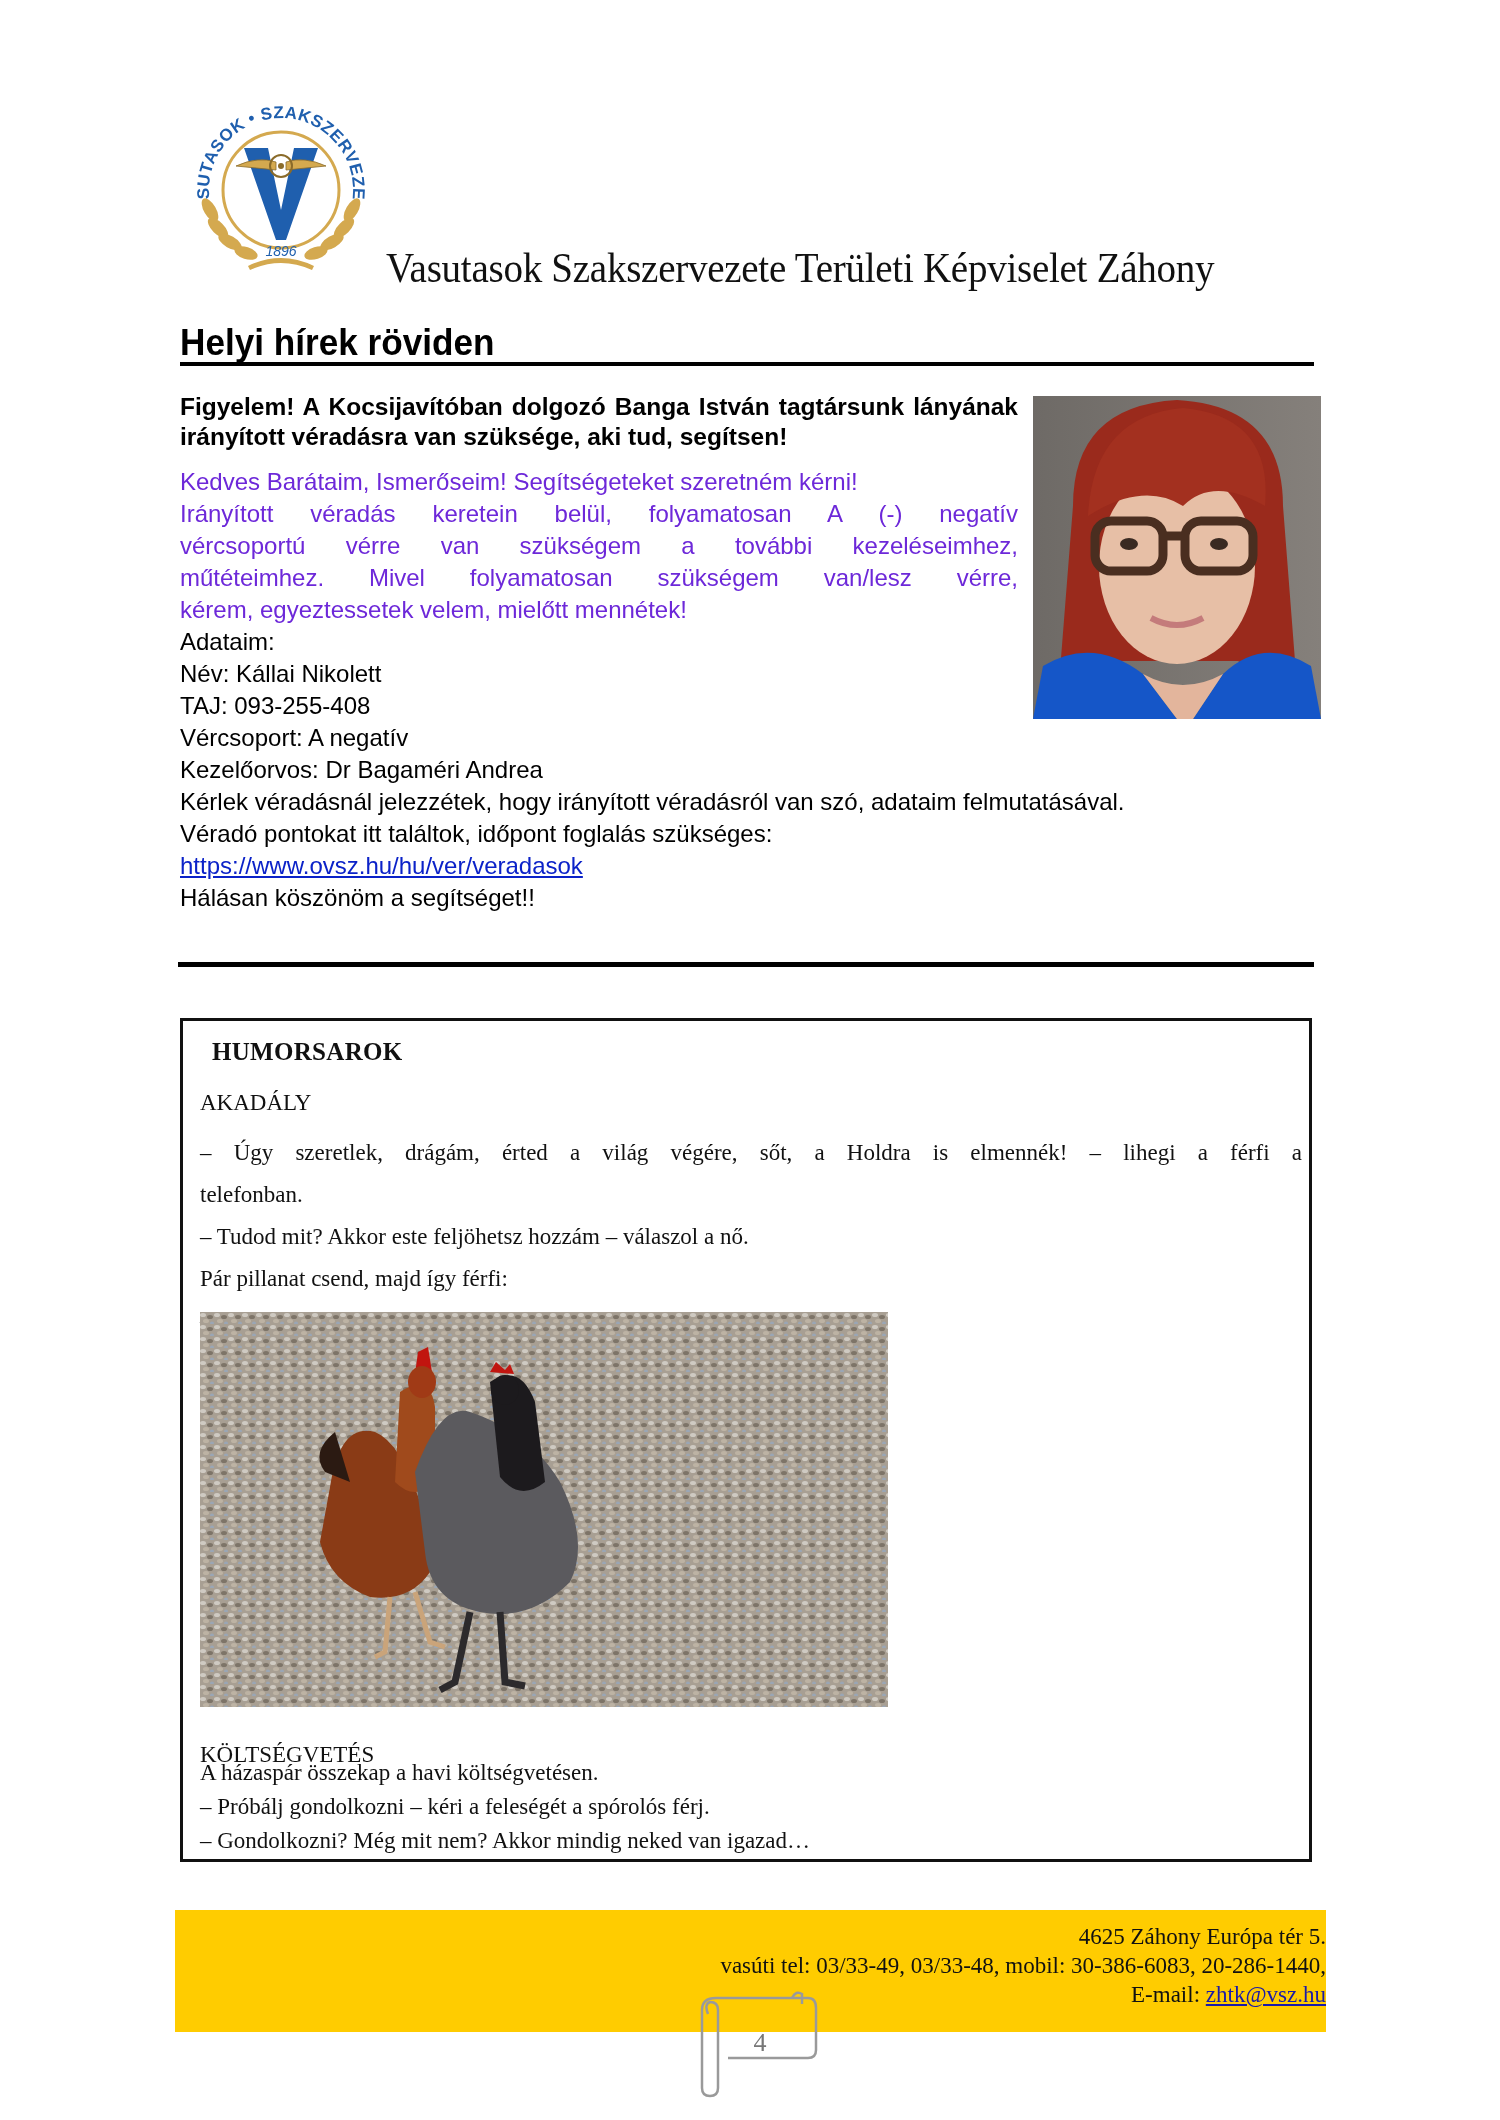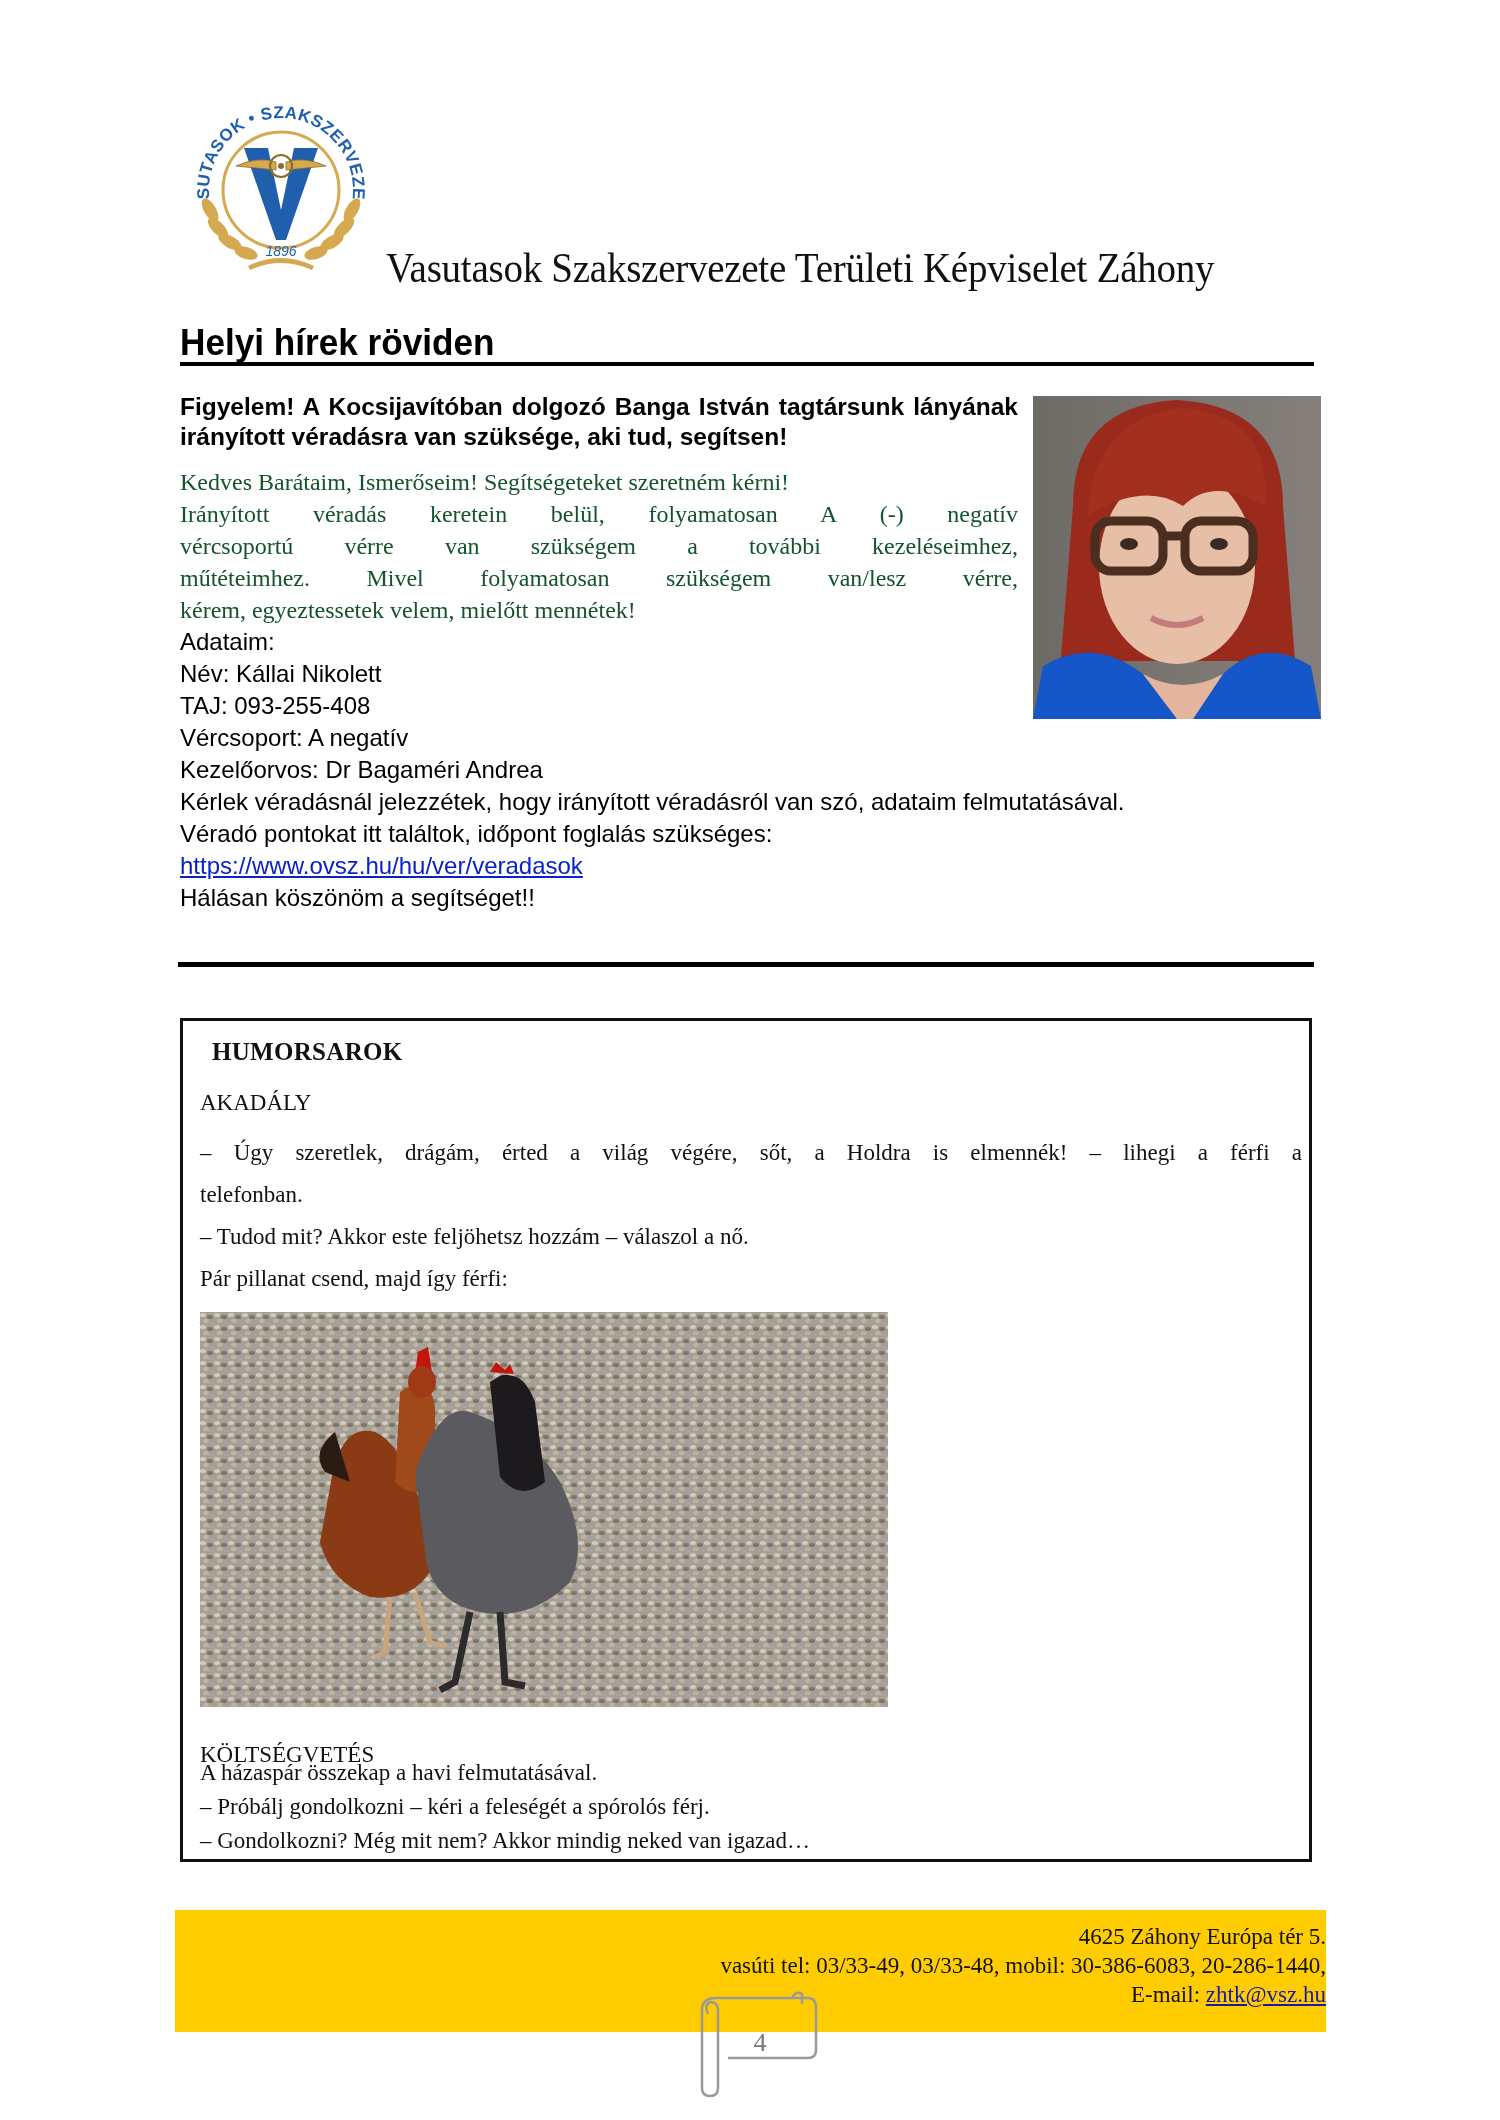--- a/index.html
+++ b/index.html
@@ -26,21 +26,21 @@
   #heading-rule { left: 180px; top: 362px; width: 1134px; height: 4px; background: #000; }
 
   
   #article-lead {
     left: 180px; top: 392px; width: 838px;
     font-family: "Liberation Sans", sans-serif; font-weight: bold; font-size: 24.5px; line-height: 30px;
     color: #000; text-align: justify;
   }
   #article-intro {
     left: 180px; top: 466px; width: 838px;
-    font-family: Liberation Serif, serif; font-size: 24px; line-height: 32px; color: #14532d;
+    font-family: Liberation Sans, sans-serif; font-size: 24px; line-height: 32px; color: #6d28d9;
     text-align: justify;
   }
   #article-details {
     left: 180px; top: 626px; width: 1150px;
     font-family: "Liberation Sans", sans-serif; font-size: 24px; line-height: 32px; color: #000;
   }
   #article-details .line, #article-intro .line { display: block; white-space: nowrap; }
   #article-intro .jline { display: block; text-align: justify; text-align-last: justify; }
   #article-intro .lline { display: block; }
   #article-details a { color: #0b22c8; text-decoration: underline; }
@@ -215,21 +215,21 @@
       <path d="M 290 60 L 296 50 L 305 58 L 310 52 L 314 62 Z" fill="#c1150f"></path>
       <ellipse cx="305" cy="78" rx="14" ry="15" fill="#1c1a1d"></ellipse>
       <path d="M 270 300 L 255 370 L 240 378" stroke="#2c2a2c" stroke-width="7" fill="none"></path>
       <path d="M 300 300 L 305 370 L 325 374" stroke="#2c2a2c" stroke-width="7" fill="none"></path>
     </g>
   </svg>
 </div>
 
 <div id="joke2-title" class="abs humor-text">KÖLTSÉGVETÉS</div>
 <div id="joke2-body" class="abs humor-text">
-  <span class="lline">A házaspár összekap a havi felmutatásával.</span>
+  <span class="lline">A házaspár összekap a havi költségvetésen.</span>
   <span class="lline">– Próbálj gondolkozni – kéri a feleségét a spórolós férj.</span>
   <span class="lline">– Gondolkozni? Még mit nem? Akkor mindig neked van igazad…</span>
 </div>
 
 <div id="footer" class="abs"></div>
 <div id="footer-text" class="abs">
   <div>4625 Záhony Európa tér 5.</div>
   <div>vasúti tel: 03/33-49, 03/33-48, mobil: 30-386-6083, 20-286-1440,</div>
   <div><span>E-mail: </span><a href="#">zhtk@vsz.hu</a></div>
 </div>

